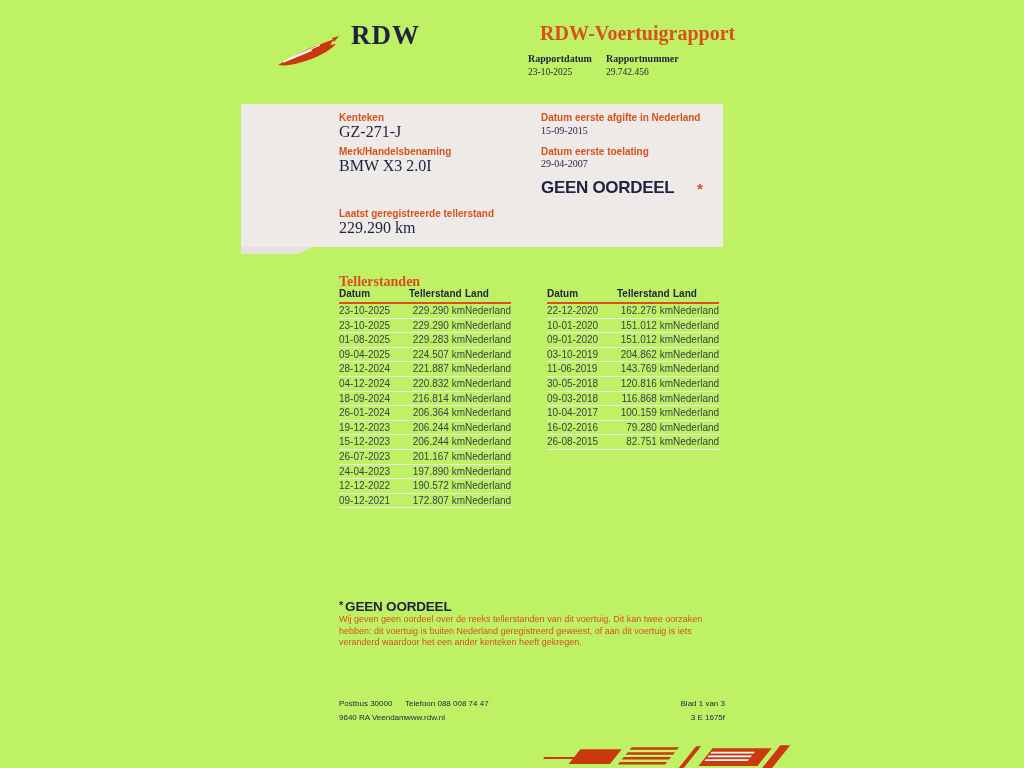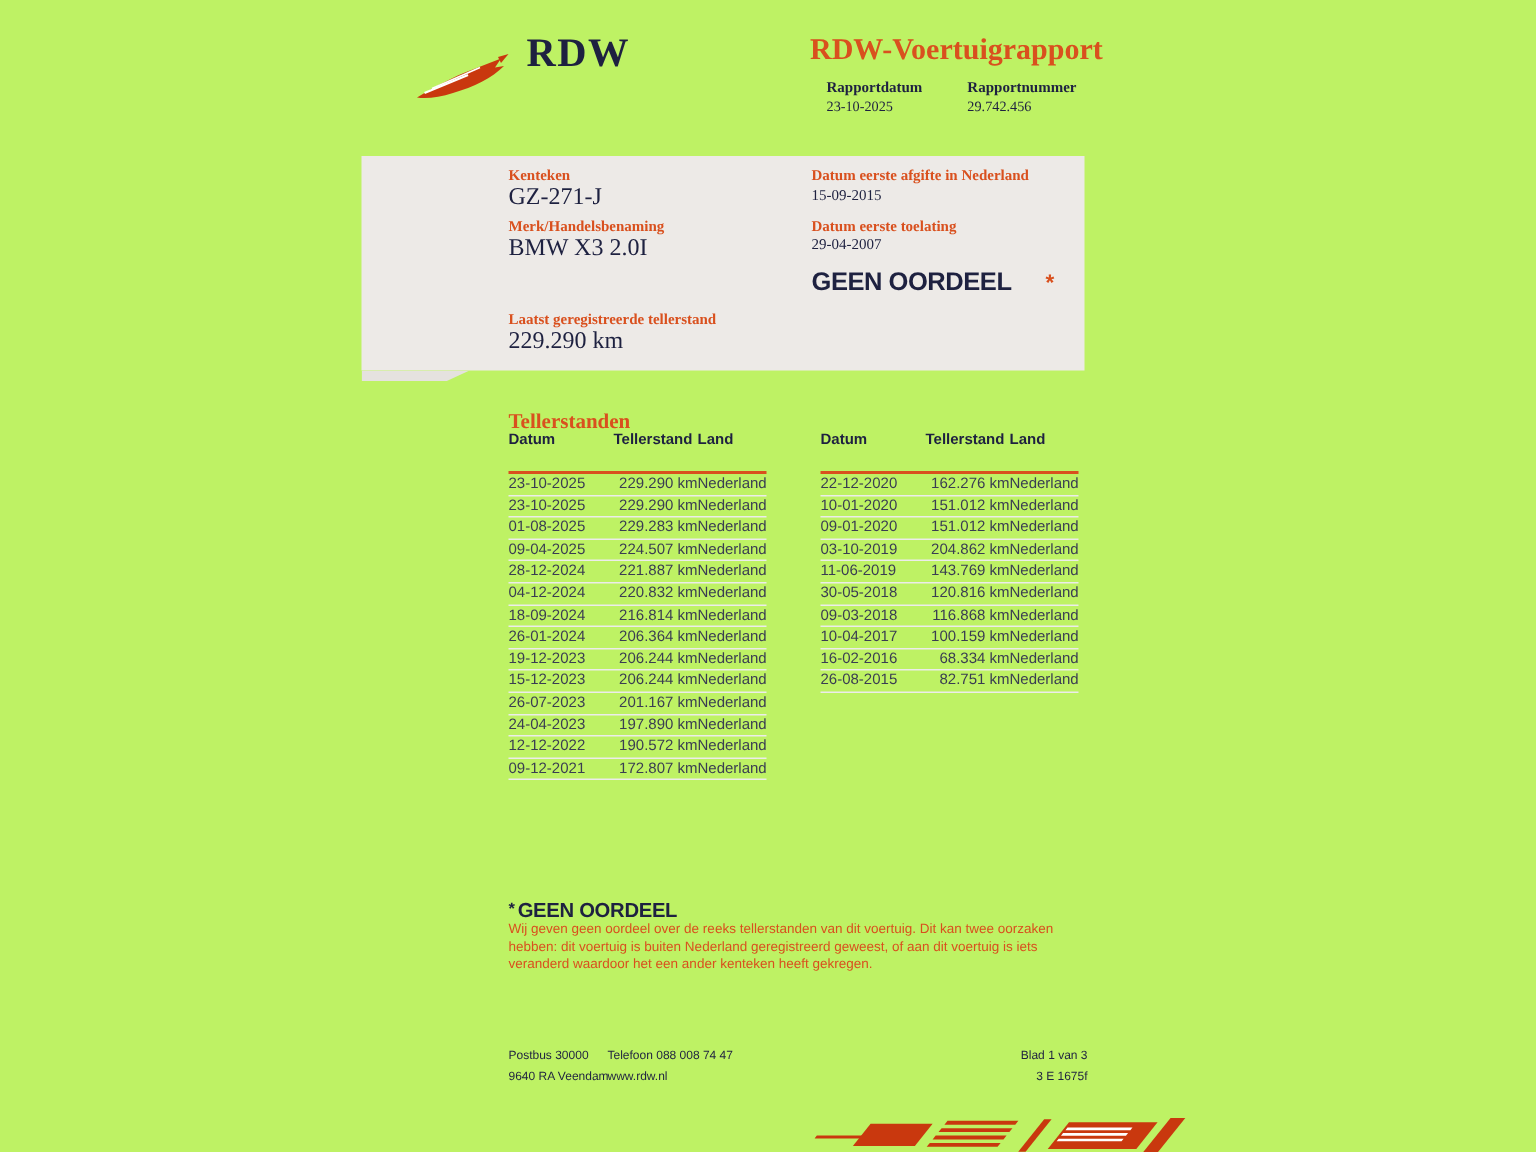--- a/index.html
+++ b/index.html
@@ -15,50 +15,50 @@
   html,body{margin:0;padding:0;background:#fff}
   .page{position:relative;width:1024px;height:768px;background:#bef264;overflow:hidden;
         font-family:"Liberation Sans",sans-serif;color:var(--navy)}
 
   
   .logo-mark{position:absolute;left:276px;top:32px;width:64px;height:38px}
   .logo-text{position:absolute;left:351px;top:20px;font-family:"Liberation Serif",serif;
              font-size:27px;font-weight:600;letter-spacing:1px;color:var(--navy)}
   .doc-title{position:absolute;left:540px;top:22px;font-family:"Liberation Serif",serif;
              font-size:20px;font-weight:600;color:var(--accent)}
-  .report-meta{position:absolute;left:551px;top:53px;display:flex;gap:30px;
+  .report-meta{position:absolute;left:528px;top:53px;display:flex;gap:14px;
                font-family:"Liberation Serif",serif}
   .meta-col{display:flex;flex-direction:column}
   .meta-label{font-size:10px;font-weight:700;color:var(--navy)}
   .meta-value{font-size:9.5px;margin-top:3px;color:var(--navy)}
 
   
   .vehicle-box{position:absolute;left:241px;top:104px;width:482px;height:143px;
                background:var(--box-bg)}
   .box-tab{position:absolute;left:241px;top:247px;width:72px;height:7px;background:var(--tab-bg);
            clip-path:polygon(0 0,100% 0,79% 100%,0 100%)}
-  .field-label{position:absolute;font-family:Liberation Serif, serif;font-size:10px;
+  .field-label{position:absolute;font-family:Liberation Sans, sans-serif;font-size:10px;
                font-weight:700;color:var(--accent);white-space:nowrap}
   .field-value-lg{position:absolute;font-family:"Liberation Serif",serif;font-size:16px;
                   color:var(--navy);white-space:nowrap}
   .field-value-sm{position:absolute;font-family:"Liberation Serif",serif;font-size:10px;
                   color:var(--navy);white-space:nowrap}
   .verdict{position:absolute;left:300px;top:74px;font-size:17px;font-weight:700;
            letter-spacing:-0.3px;color:var(--navy);white-space:nowrap}
   .verdict-star{position:absolute;left:456px;top:76px;font-size:15px;font-weight:700;
                 color:var(--accent)}
 
   
   .table-title{position:absolute;left:339px;top:274px;font-family:"Liberation Serif",serif;
                font-size:14px;font-weight:700;color:var(--accent)}
   .mtable{position:absolute;top:288px;width:172px;font-size:10px}
   .mtable.left{left:339px}
   .mtable.right{left:547px}
   .t-head{display:grid;grid-template-columns:70px 56px 46px;font-weight:700;color:var(--navy);
-          padding-bottom:15px;border-bottom:2px solid var(--accent)}
+          padding-bottom:3px;border-bottom:2px solid var(--accent)}
   .t-head .c2,.t-head .c3{text-align:left}
   .t-row{display:grid;grid-template-columns:70px 56px 46px;height:14.6px;line-height:13.6px;
          border-bottom:1px solid var(--row-line);color:var(--table-text);white-space:nowrap}
   .t-row .c2,.t-row .c3{text-align:right}
 
   
   .footnote{position:absolute;left:339px;top:599px;width:395px}
   .footnote-heading{font-size:13.5px;font-weight:700;color:var(--navy);letter-spacing:-0.2px}
   .footnote-heading .fn-star{font-size:11px;vertical-align:2px;margin-right:2px}
   .footnote-body{margin-top:5px;font-size:9px;line-height:11.5px;color:var(--accent)}
@@ -241,21 +241,21 @@
           <span class="c2">116.868 km</span>
           <span class="c3">Nederland</span>
         </div>
         <div class="t-row">
           <span class="c1">10-04-2017</span>
           <span class="c2">100.159 km</span>
           <span class="c3">Nederland</span>
         </div>
         <div class="t-row">
           <span class="c1">16-02-2016</span>
-          <span class="c2">68.334 km</span>
+          <span class="c2">79.280 km</span>
           <span class="c3">Nederland</span>
         </div>
         <div class="t-row">
           <span class="c1">26-08-2015</span>
           <span class="c2">82.751 km</span>
           <span class="c3">Nederland</span>
         </div>
       </div>
   </div>
 

